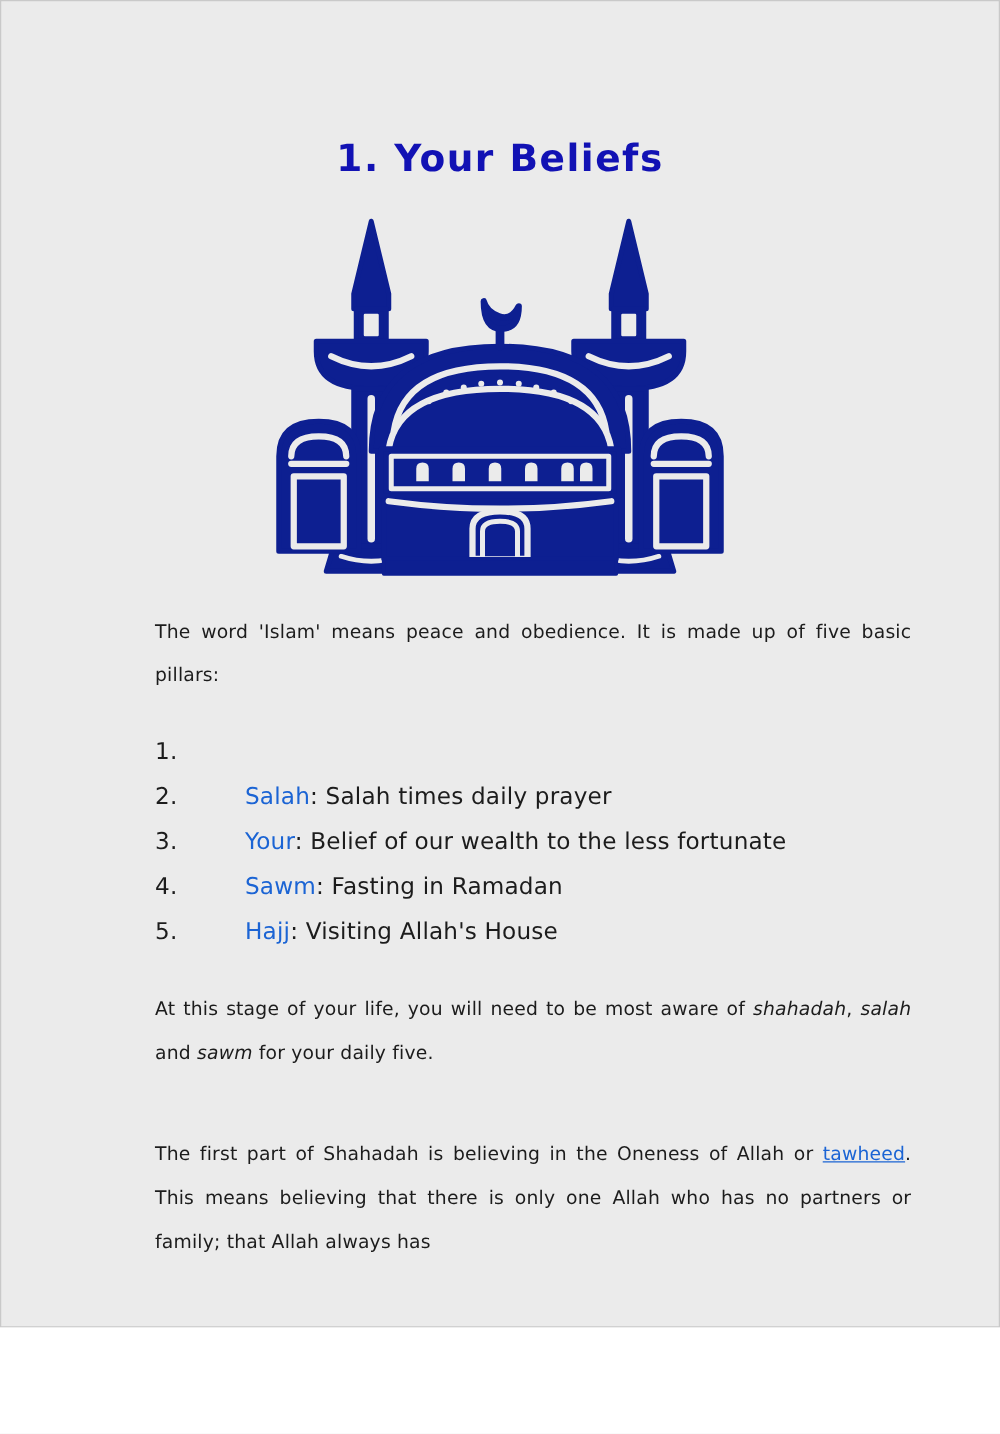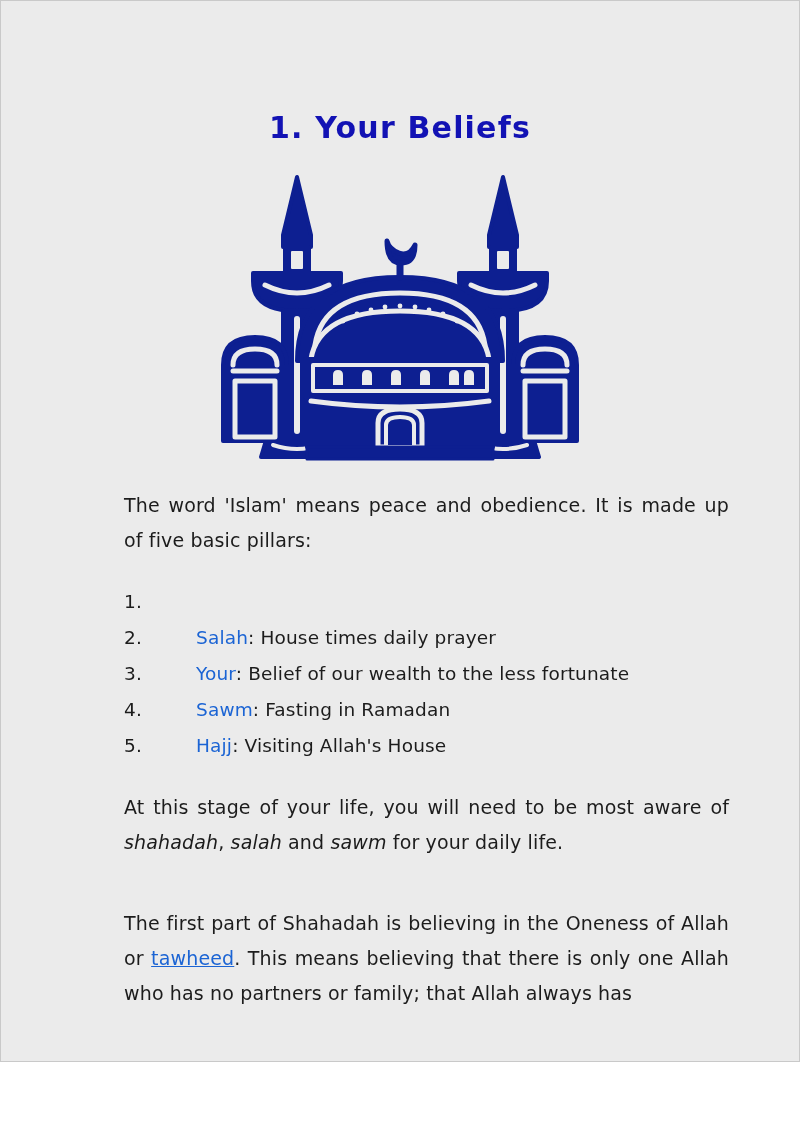--- a/index.html
+++ b/index.html
@@ -53,21 +53,21 @@
   .content {
     position: absolute;
     left: 123px;
     top: 487px;
     width: 605px;
     font-family: "DejaVu Sans", sans-serif;
     color: #1c1c1c;
   }
 
   .para {
-    font-size: 19px;
+    font-size: 15px;
     line-height: 35px;
     text-align: justify;
     text-justify: inter-word;
     margin: 0;
     letter-spacing: 0.15px;
   }
   .gap-md { height: 26px; }
   .gap-lg { height: 46px; }
 
   
@@ -206,39 +206,39 @@
     <p class="para">The word 'Islam' means peace and obedience. It is made up of five basic pillars:</p>
 
     <div class="gap-md"></div>
 
     <ol class="pillars">
       <li class="pillar-row">
         <span class="pillar-num">1.</span>
       </li>
       <li class="pillar-row">
         <span class="pillar-num">2.</span>
-        <span class="pillar-text"><span class="term">Salah</span><span>: </span><span>House times daily prayer</span></span>
+        <span class="pillar-text"><span class="term">Salah</span><span>: </span><span>Salah times daily prayer</span></span>
       </li>
       <li class="pillar-row">
         <span class="pillar-num">3.</span>
         <span class="pillar-text"><span class="term">Your</span><span>: </span><span>Belief of our wealth to the less fortunate</span></span>
       </li>
       <li class="pillar-row">
         <span class="pillar-num">4.</span>
         <span class="pillar-text"><span class="term">Sawm</span><span>: </span><span>Fasting in Ramadan</span></span>
       </li>
       <li class="pillar-row">
         <span class="pillar-num">5.</span>
         <span class="pillar-text"><span class="term">Hajj</span><span>: </span><span>Visiting Allah's House</span></span>
       </li>
     </ol>
 
     <div class="gap-md"></div>
 
-    <p class="para"><span>At this stage of your life, you will need to be most aware of </span><span class="ital">shahadah</span><span>, </span><span class="ital">salah</span><span> and </span><span class="ital">sawm</span><span> for your daily life.</span></p>
+    <p class="para"><span>At this stage of your life, you will need to be most aware of </span><span class="ital">shahadah</span><span>, </span><span class="ital">salah</span><span> and </span><span class="ital">sawm</span><span> for your daily five.</span></p>
 
     <div class="gap-lg"></div>
 
     <p class="para"><span>The first part of Shahadah is believing in the Oneness of Allah or </span><span class="term-inline">tawheed</span><span>. This means believing that there is only one Allah who has no partners or family; that Allah always has</span></p>
 
   </div>
 
   <div class="folio">6</div>
 
 </div>

